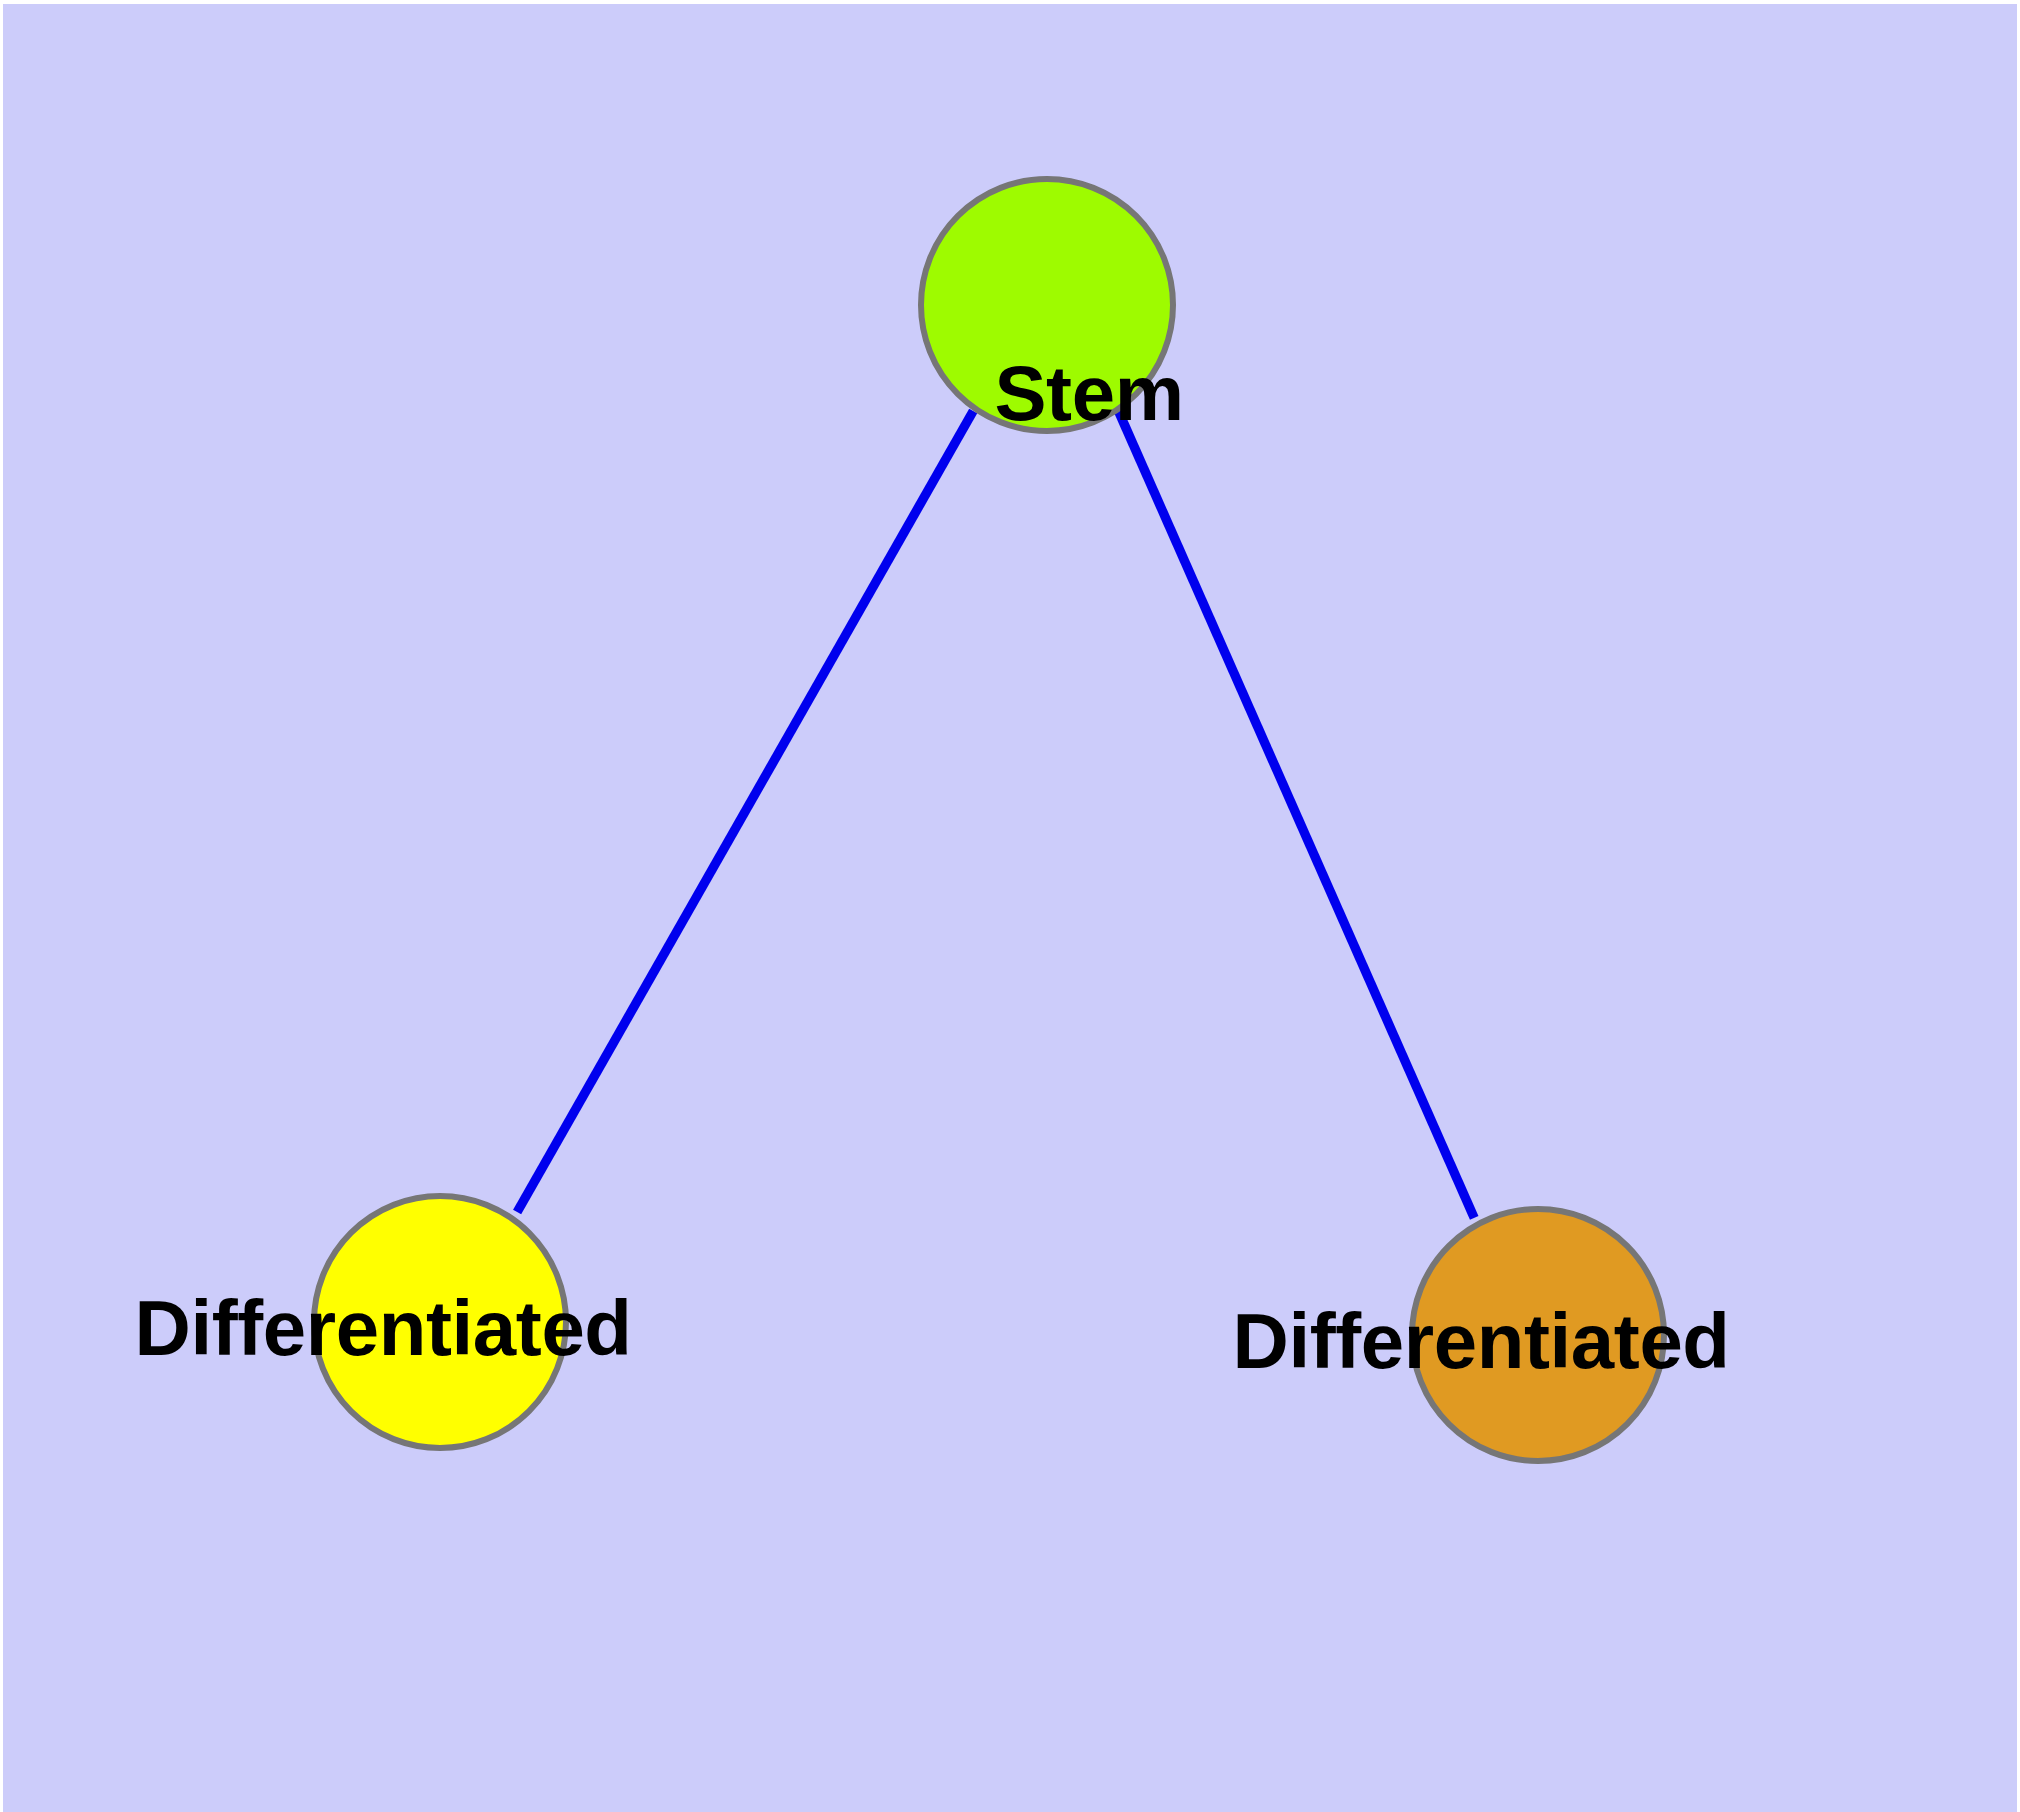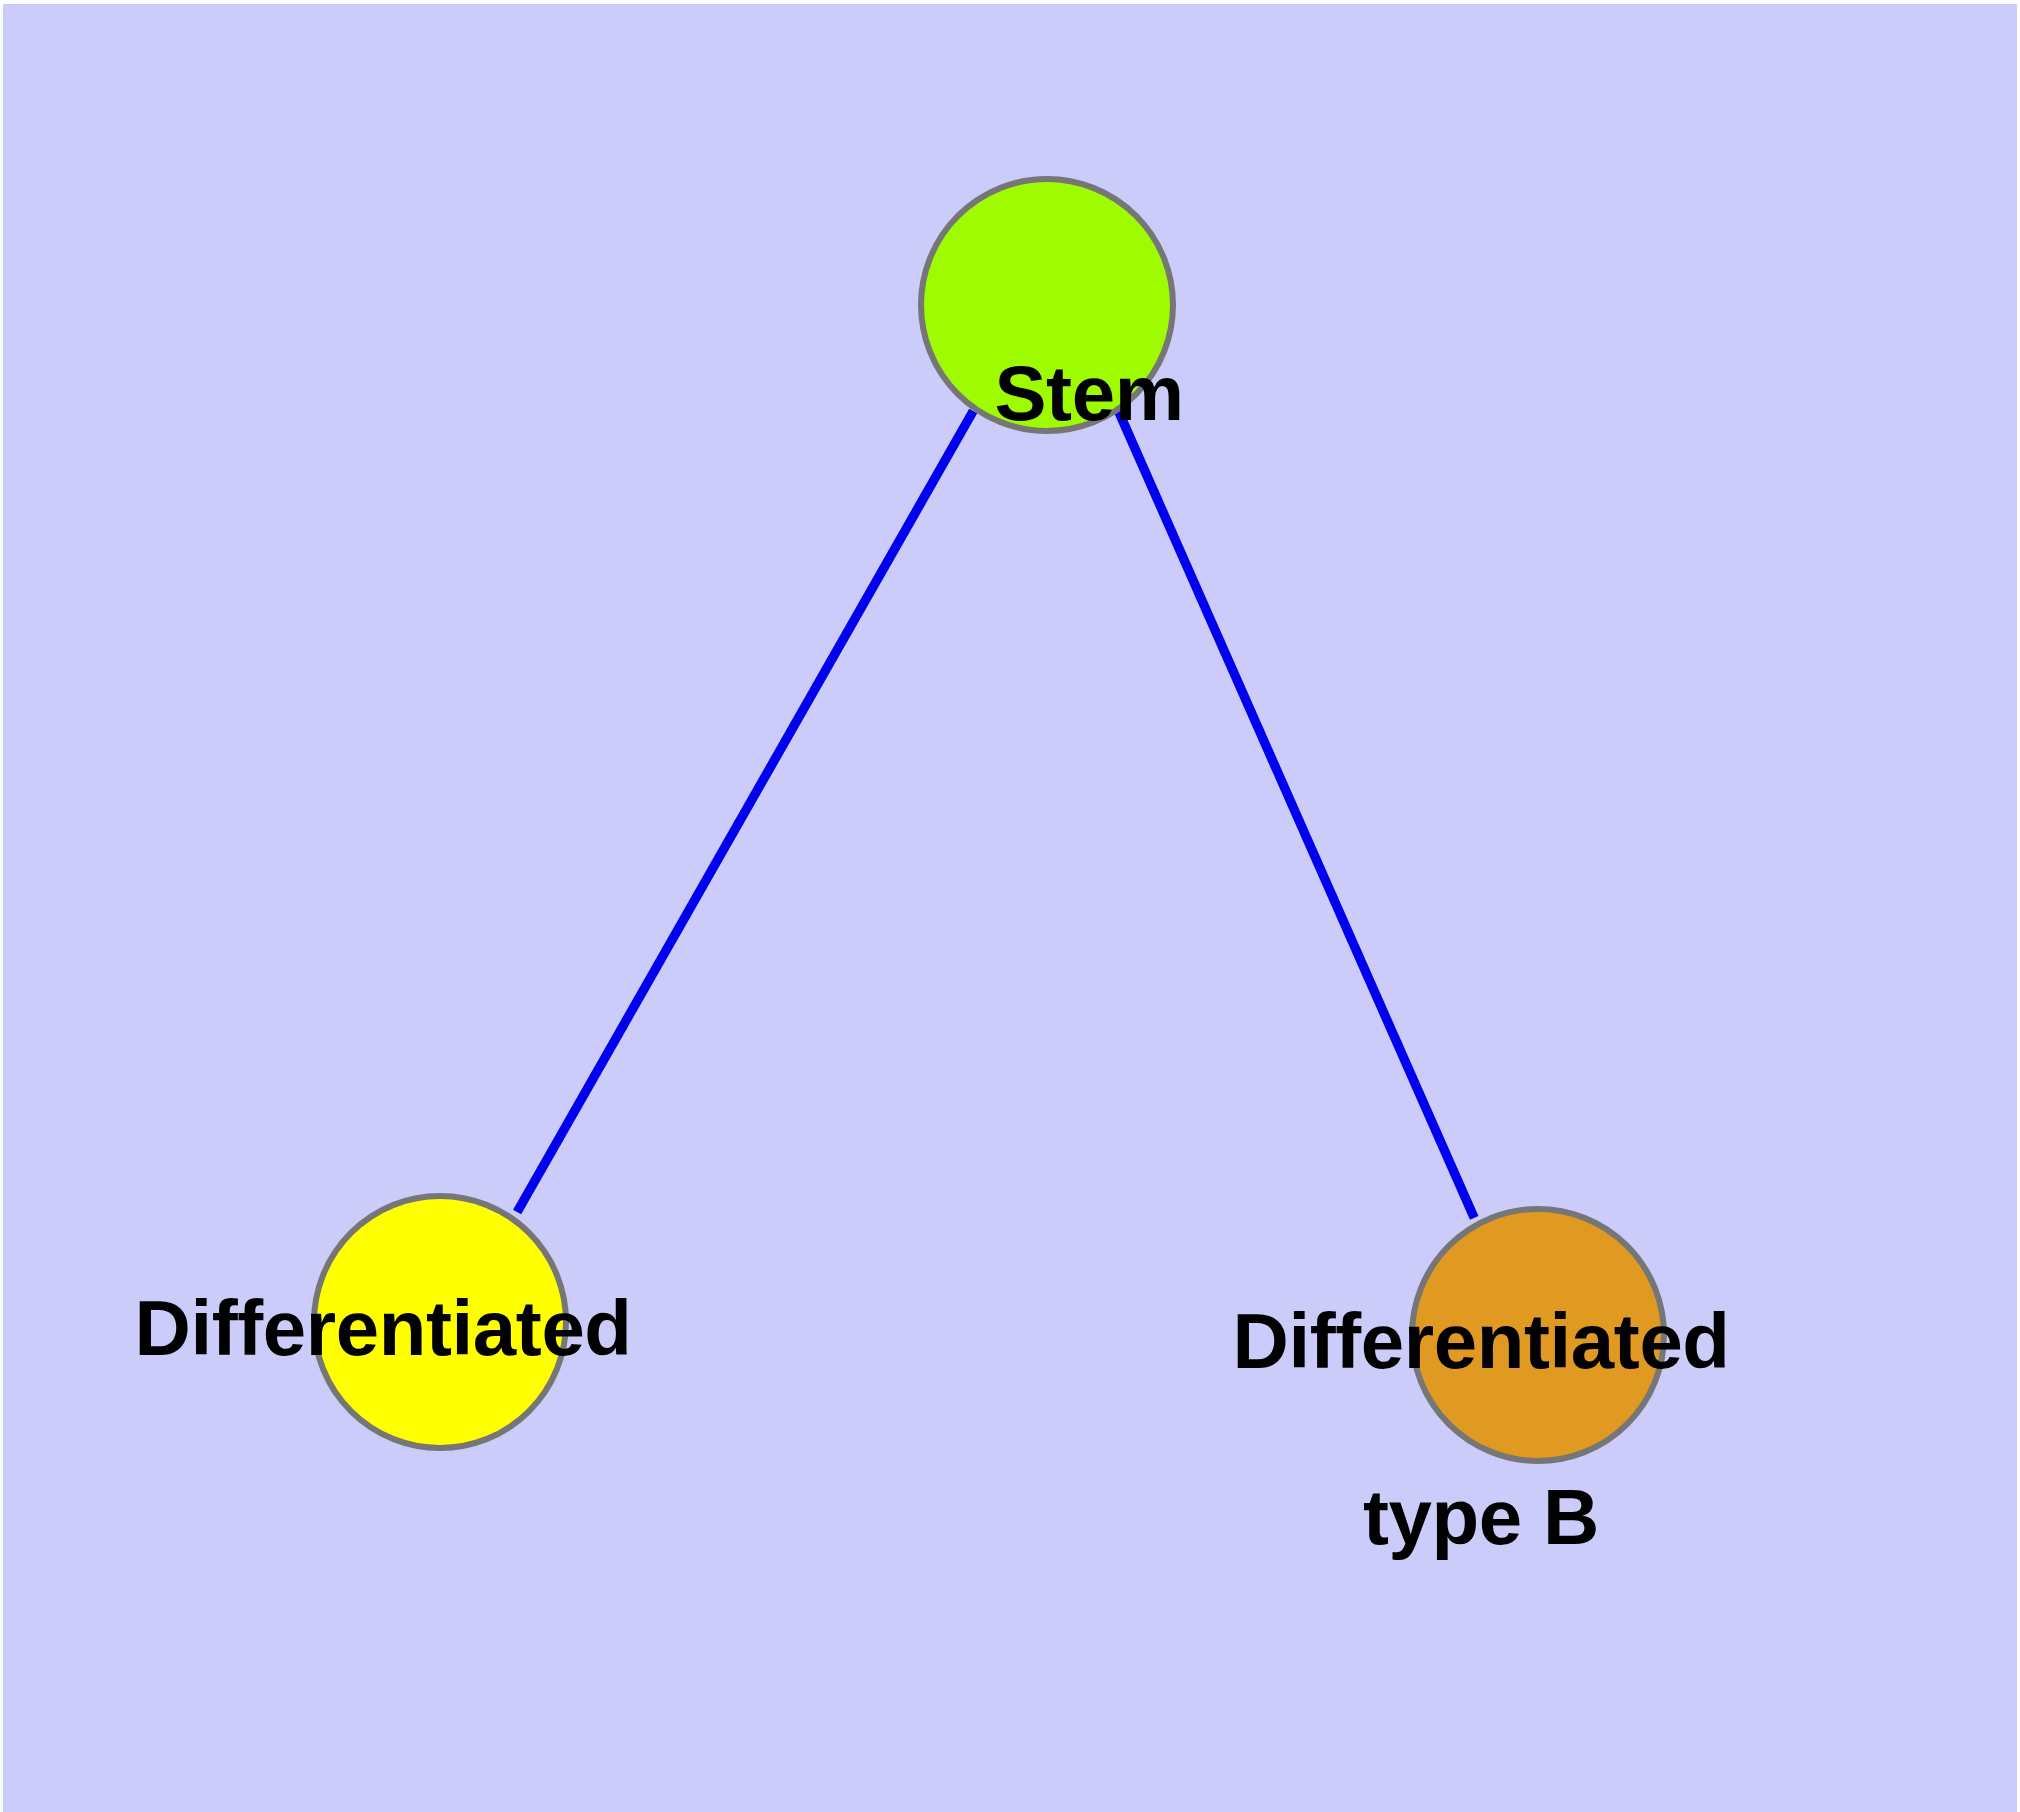--- a/index.html
+++ b/index.html
@@ -68,17 +68,16 @@
   </div>
 
   <div class="node-circle" id="node-diff_a" style="left: 311px; top: 1193px; width: 258px; height: 258px; background: rgb(255, 255, 0); border-color: rgb(118, 118, 118); border-width: 6px;"></div>
   <div class="node-label" id="label-diff_a" style="font-size: 78px; color: rgb(0, 0, 0); left: -253px; width: 1187px; top: 1196px;">
     <span>Differentiated</span><br>
   </div>
 
   <div class="node-circle" id="node-diff_b" style="left: 1409px; top: 1206px; width: 258px; height: 258px; background: rgb(224, 154, 34); border-color: rgb(118, 118, 118); border-width: 6px;"></div>
   <div class="node-label" id="label-diff_b" style="font-size: 78px; color: rgb(0, 0, 0); left: 845px; width: 1187px; top: 1209px;">
     <span>Differentiated</span><br>
-    <span>type B</span>
   </div>
 
 </div>
 
 
 </body></html>

